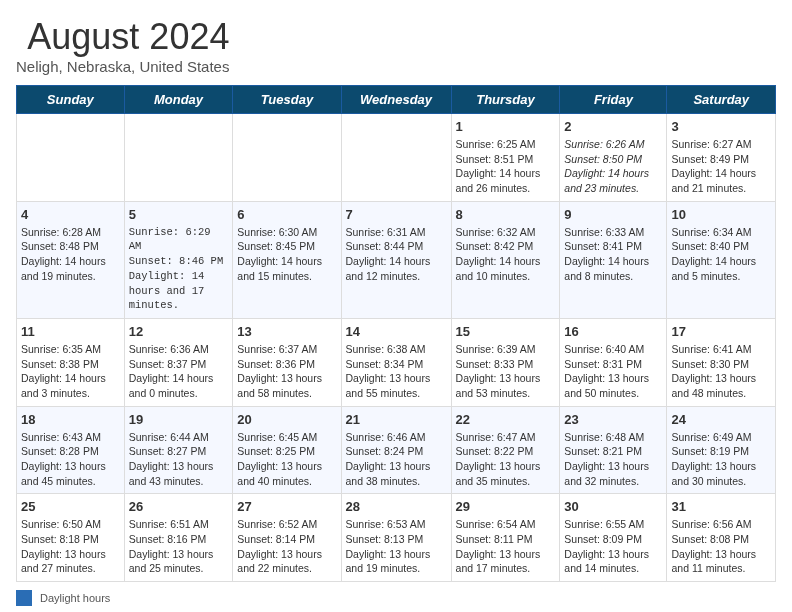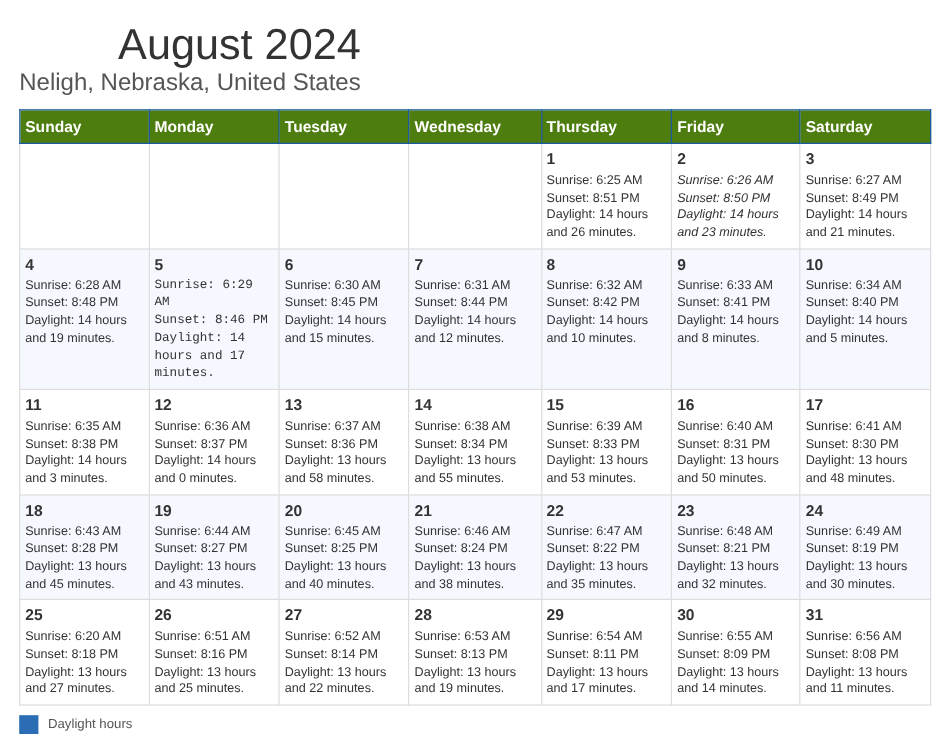--- a/index.html
+++ b/index.html
@@ -35,36 +35,37 @@
     .title-area {
       text-align: right;
     }
     .month-year {
       font-size: 36px;
       font-weight: normal;
       color: #333;
       text-align: right;
     }
     .location {
-      font-size: 20px;
+      font-size: 15px;
       color: #555;
     }
     .calendar-table {
       width: 100%;
       border-collapse: collapse;
       font-size: 11px;
     }
     .calendar-table th {
-      background: #4d7c0f;
+      background: #0c4a6e;
       color: #fff;
       padding: 6px 4px;
-      text-align: left;
+      text-align: center;
       font-size: 13px;
       font-weight: bold;
       border: 1px solid #1a5aa0;
+      font-style: italic;
     }
     .calendar-table td {
       vertical-align: top;
       padding: 5px 4px;
       border: 1px solid #ddd;
       width: 113px;
       min-height: 80px;
       background: #fff;
     }
     .calendar-table tr:nth-child(even) td {
@@ -274,21 +275,21 @@
         <td>
           <div class="day-number">24</div>
           <div class="day-info" style="white-space: pre-line;">Sunrise: 6:49 AM
 Sunset: 8:19 PM
 Daylight: 13 hours and 30 minutes.</div>
         </td>
       </tr>
       <tr>
         <td>
           <div class="day-number">25</div>
-          <div class="day-info" style="white-space: pre-line;">Sunrise: 6:20 AM
+          <div class="day-info" style="white-space: pre-line;">Sunrise: 6:50 AM
 Sunset: 8:18 PM
 Daylight: 13 hours and 27 minutes.</div>
         </td>
         <td>
           <div class="day-number">26</div>
           <div class="day-info" style="white-space: pre-line;">Sunrise: 6:51 AM
 Sunset: 8:16 PM
 Daylight: 13 hours and 25 minutes.</div>
         </td>
         <td>

